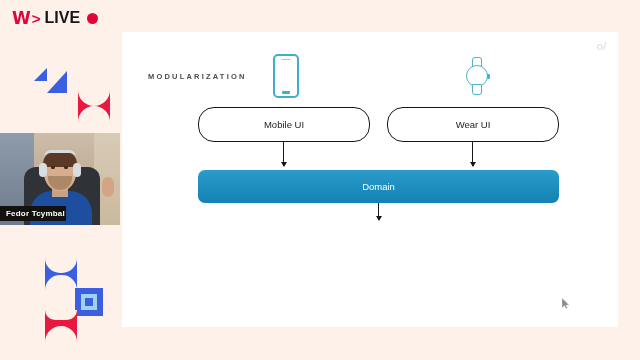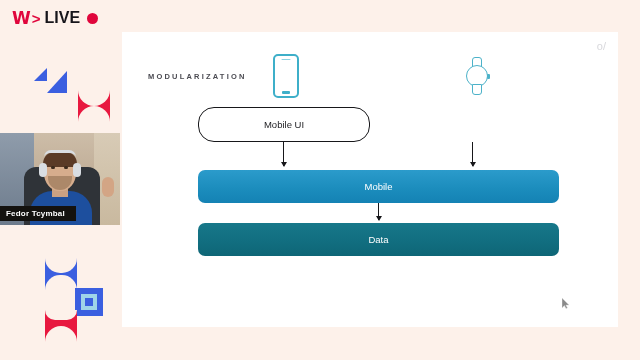--- a/index.html
+++ b/index.html
@@ -66,21 +66,21 @@
   .cam-hp-l{position:absolute;left:39px;top:30px;width:8px;height:14px;border-radius:4px;background:#d9dde2;}
   .cam-hp-r{position:absolute;left:73px;top:30px;width:8px;height:14px;border-radius:4px;background:#d9dde2;}
   .cam-band{position:absolute;left:44px;top:17px;width:32px;height:7px;border-radius:16px 16px 0 0;
       border-top:3px solid #d9dde2;box-sizing:border-box;}
   .cam-eye-l{position:absolute;left:51px;top:33px;width:4px;height:3px;border-radius:2px;background:#3b2a1d;}
   .cam-eye-r{position:absolute;left:64px;top:33px;width:4px;height:3px;border-radius:2px;background:#3b2a1d;}
   .cam-beard{position:absolute;left:48px;top:43px;width:24px;height:14px;border-radius:0 0 12px 12px;
       background:#8a6a4c;opacity:.55;}
   .cam-hand{position:absolute;left:102px;top:44px;width:12px;height:20px;border-radius:6px;background:#d3a585;}
   .cam-name{position:absolute;left:0;bottom:4px;background:#14120f;color:#ffffff;
-      font-size:8px;font-weight:bold;padding:3px 11px 3px 6px;letter-spacing:.2px;
+      font-size:8px;font-weight:bold;padding:3px 1px 3px 6px;letter-spacing:.2px;
       font-family:"Liberation Sans",sans-serif;}
 
   
   .slide{position:absolute;left:122px;top:32px;width:496px;height:295px;background:#ffffff;}
   .slide-title{position:absolute;left:26px;top:40px;font-size:7.5px;color:#4b4b52;
       letter-spacing:2.2px;font-weight:600;font-family:"Liberation Sans",sans-serif;}
   .watermark{position:absolute;right:12px;top:8px;font-size:11px;color:#d8d8dc;letter-spacing:0px;}
   .watermark2{position:absolute;right:16px;bottom:8px;font-size:6px;color:#e9e9ec;}
   .watermark3{position:absolute;right:138px;bottom:6px;font-size:6px;color:#eeeef0;}
 
@@ -180,22 +180,22 @@
 
     <div class="phone-icon"></div>
     <div class="watch-icon">
       <span class="watch-top"></span>
       <span class="watch-face"></span>
       <span class="watch-crown"></span>
       <span class="watch-bot"></span>
     </div>
 
     <div class="box box-outline box-mobile">Mobile UI</div>
-    <div class="box box-domain">Mobile</div>
-    <div class="box box-data">Data</div>
+    <div class="box box-outline box-wear">Wear UI</div>
+    <div class="box box-domain">Domain</div>
 
     <div class="arrow arrow-mobile"></div>
     <div class="arrow arrow-wear"></div>
     <div class="arrow arrow-domain"></div>
 
     <div class="cursor">
       <svg width="8" height="11" viewBox="0 0 8 11">
         <polygon points="0,0 0,10 2.4,7.6 4,10.6 5.4,9.9 3.9,7.1 7,7.1" fill="#8a8a8a" stroke="#d8d8d8" stroke-width="0.5"></polygon>
       </svg>
     </div>

